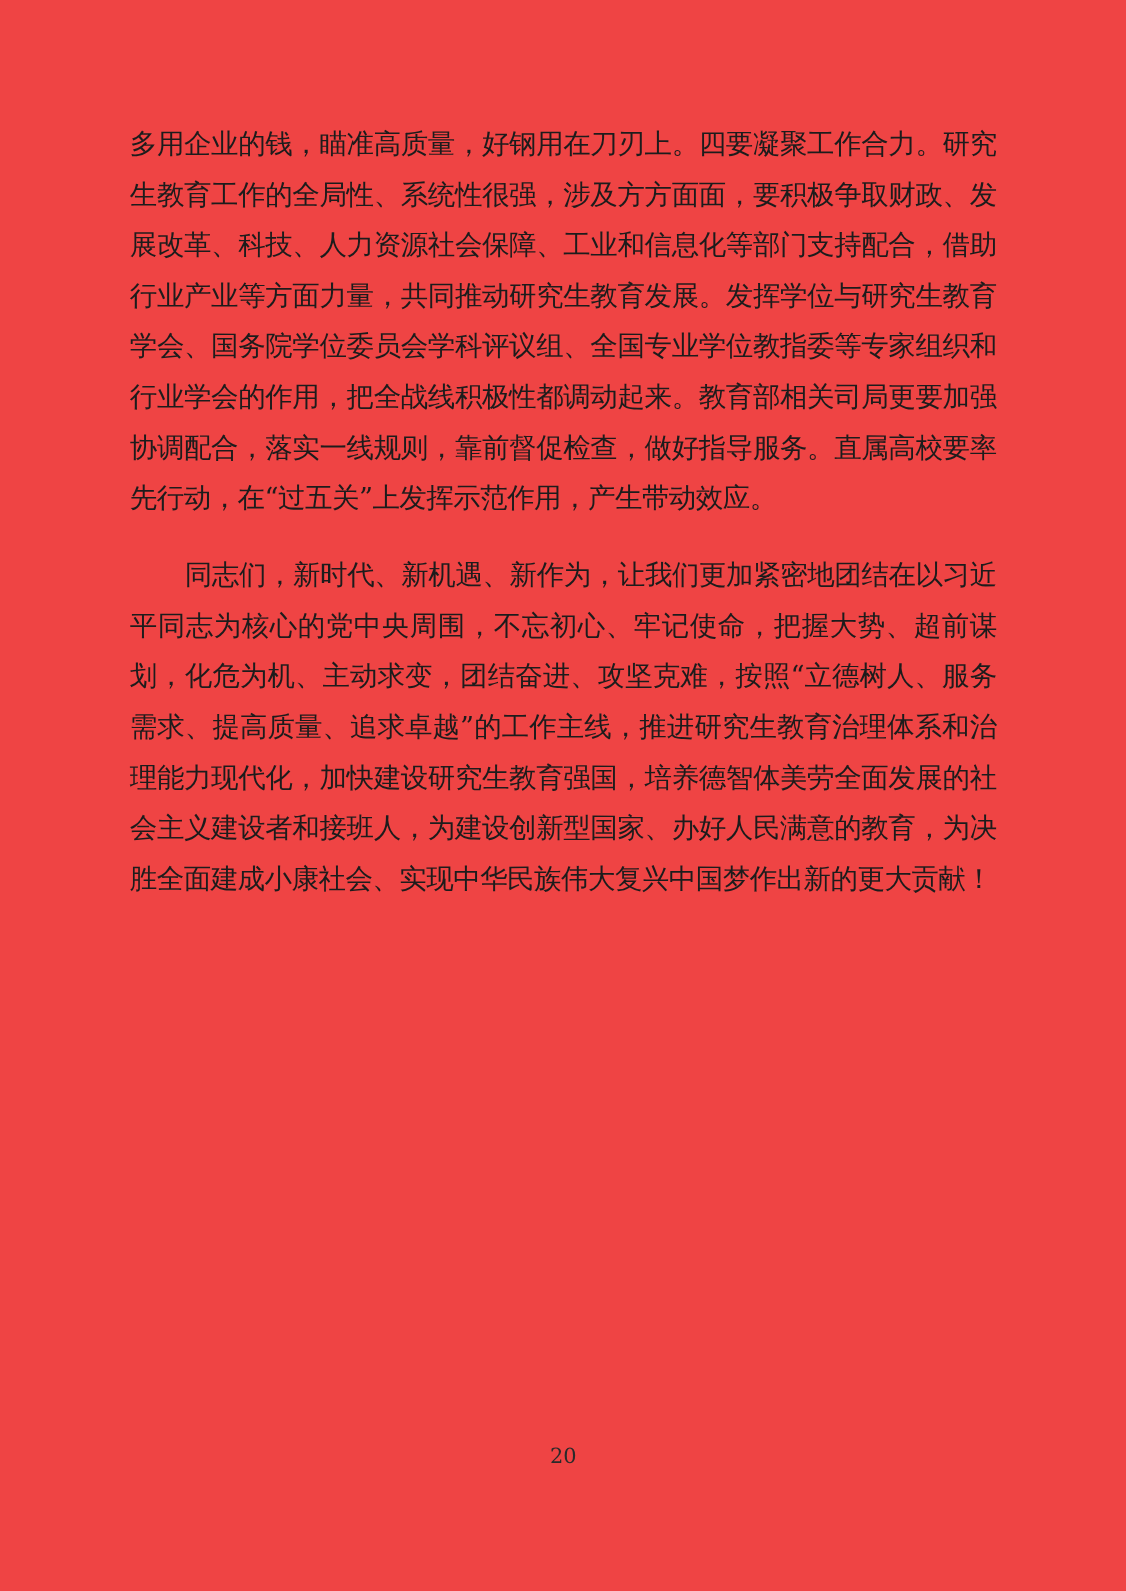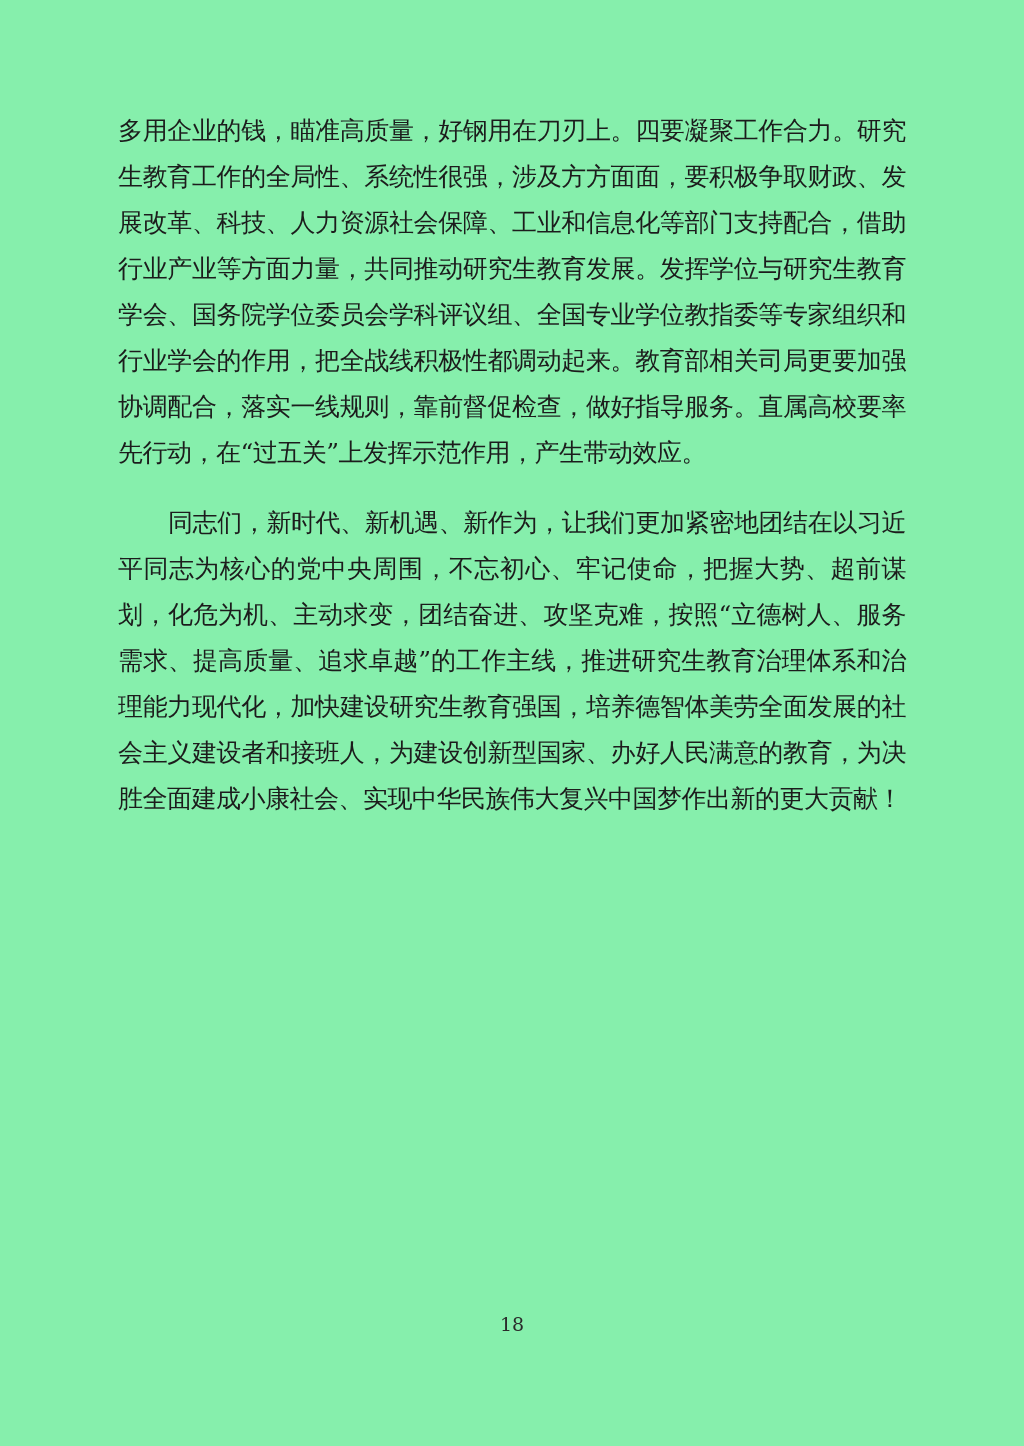--- a/index.html
+++ b/index.html
@@ -14,21 +14,21 @@
     font-family: "DejaVu Serif", "Liberation Serif", serif;
     color: #1c1c1c;
     overflow: hidden;
   }
   .page {
     position: absolute;
     top: 0;
     left: 0;
     width: 1024px;
     height: 1446px;
-    background: #86efac;
+    background: #ef4444;
   }
   .content {
     position: absolute;
     top: 108px;
     left: 118px;
     width: 788px;
   }
   p.para {
     margin: 0;
     font-size: 25px;
@@ -57,14 +57,14 @@
   }
 </style>
 </head>
 <body>
 
 <div class="page">
   <div class="content">
     <p class="para">多用企业的钱，瞄准高质量，好钢用在刀刃上。四要凝聚工作合力。研究生教育工作的全局性、系统性很强，涉及方方面面，要积极争取财政、发展改革、科技、人力资源社会保障、工业和信息化等部门支持配合，借助行业产业等方面力量，共同推动研究生教育发展。发挥学位与研究生教育学会、国务院学位委员会学科评议组、全国专业学位教指委等专家组织和行业学会的作用，把全战线积极性都调动起来。教育部相关司局更要加强协调配合，落实一线规则，靠前督促检查，做好指导服务。直属高校要率先行动，在“过五关”上发挥示范作用，产生带动效应。</p>
     <p class="para indent">同志们，新时代、新机遇、新作为，让我们更加紧密地团结在以习近平同志为核心的党中央周围，不忘初心、牢记使命，把握大势、超前谋划，化危为机、主动求变，团结奋进、攻坚克难，按照“立德树人、服务需求、提高质量、追求卓越”的工作主线，推进研究生教育治理体系和治理能力现代化，加快建设研究生教育强国，培养德智体美劳全面发展的社会主义建设者和接班人，为建设创新型国家、办好人民满意的教育，为决胜全面建成小康社会、实现中华民族伟大复兴中国梦作出新的更大贡献！</p>
   </div>
-  <div class="page-number">18</div>
+  <div class="page-number">20</div>
 </div>
 
 </body></html>

